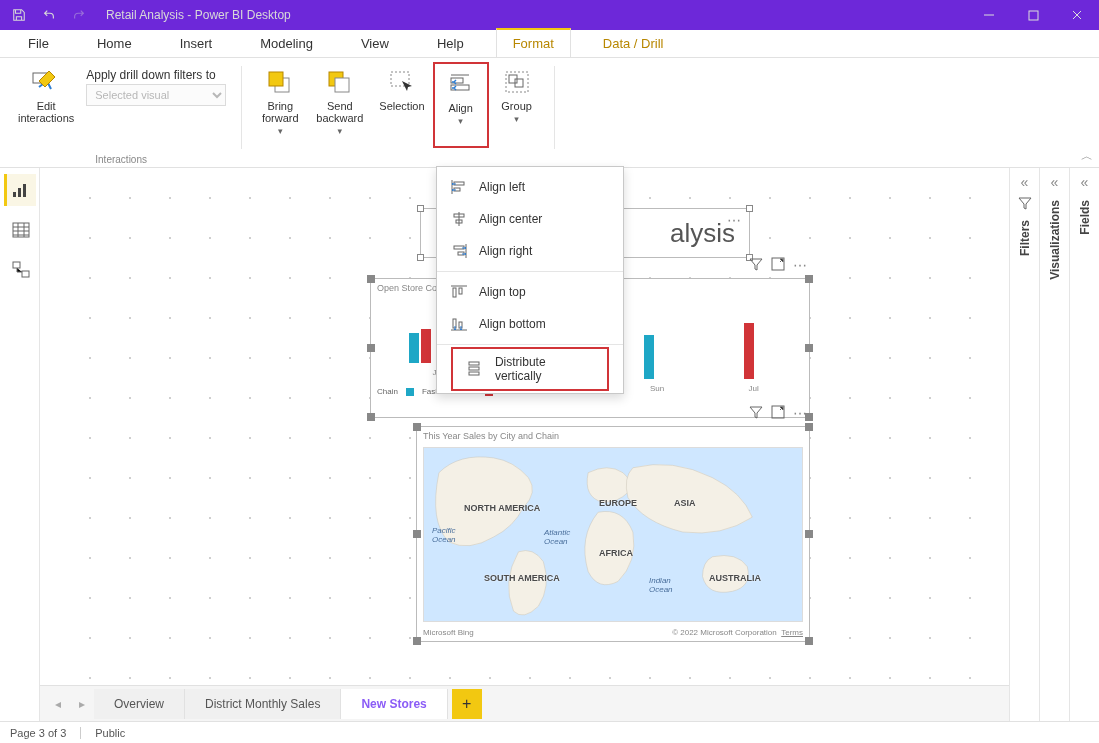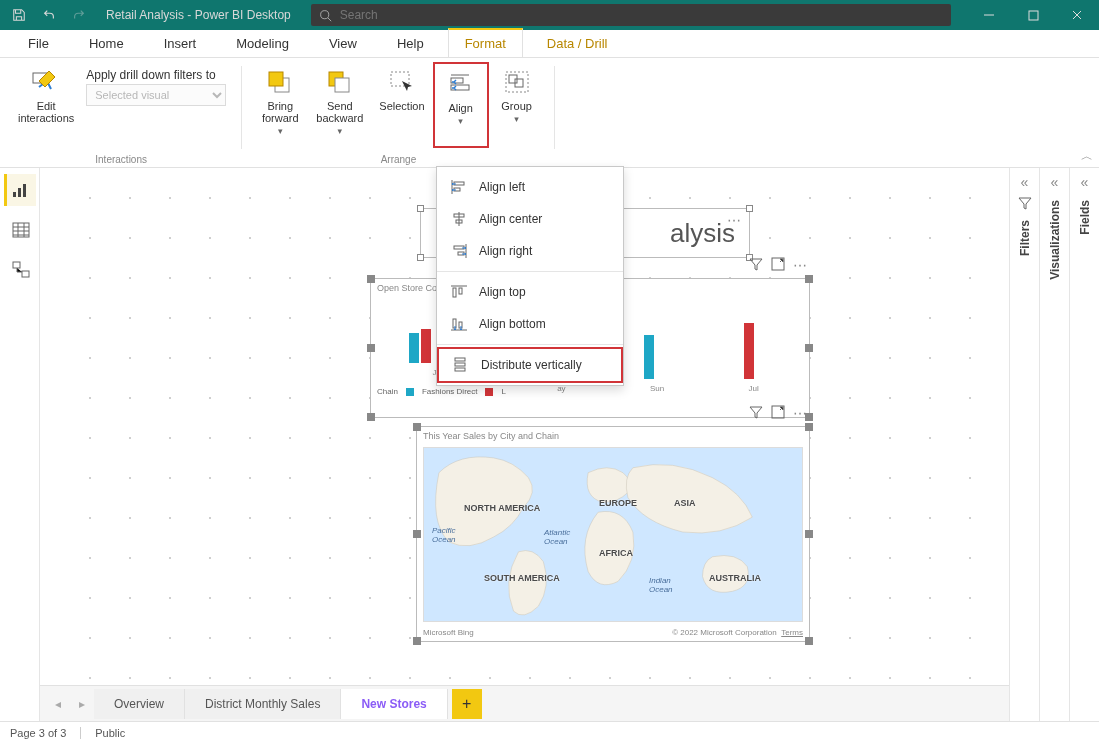--- a/index.html
+++ b/index.html
@@ -1,50 +1,50 @@
 <!DOCTYPE html>
 <html><head>
 <meta charset="utf-8">
 <style>
   * { box-sizing: border-box; margin: 0; padding: 0; font-family: "Segoe UI", Arial, sans-serif; }
   body { width: 1099px; height: 743px; background: #fff; overflow: hidden; display: flex; flex-direction: column; font-size: 12px; }
 
   
-  .titlebar { height: 30px; background: #0f766e; color: #d8d8d8; display: flex; align-items: center; }
+  .titlebar { height: 30px; background: #6d28d9; color: #d8d8d8; display: flex; align-items: center; }
   .qat { display: flex; align-items: center; gap: 4px; padding: 0 6px; }
   .qat-btn { width: 26px; height: 26px; display: flex; align-items: center; justify-content: center; color: #d8d8d8; }
   .title { margin-left: 8px; flex: 0 0 auto; font-size: 12px; }
   .search-box { margin-left: 20px; flex: 0 0 640px; height: 22px; background: #3a3a3a; border-radius: 2px; display: flex; align-items: center; padding: 0 8px; color: #bbb; gap: 8px; }
   .search-box input { flex: 1; background: transparent; border: none; color: #ddd; font-size: 12px; outline: none; }
   .win-controls { margin-left: auto; display: flex; }
   .win-btn { width: 44px; height: 30px; display: flex; align-items: center; justify-content: center; color: #ddd; }
 
   
-  .menutabs { height: 28px; background: #fff; border-bottom: 1px solid #e1e1e1; display: flex; align-items: center; padding-left: 12px; gap: 8px; }
+  .menutabs { height: 28px; background: #fff; border-bottom: 1px solid #e1e1e1; display: flex; align-items: center; padding-left: 12px; gap: 16px; }
   .menutab { padding: 6px 16px; font-size: 13px; color: #333; cursor: pointer; }
   .menutab.active { color: #b88700; border-top: 2px solid #f2c811; background: #fff; position: relative; top: -1px; border-left: 1px solid #e1e1e1; border-right: 1px solid #e1e1e1; }
 
   
   .ribbon { height: 110px; background: #fff; border-bottom: 1px solid #e1e1e1; display: flex; position: relative; }
   .ribbon-group { padding: 4px 10px 2px 10px; display: flex; flex-direction: column; position: relative; }
   .ribbon-group:not(:last-child)::after { content:""; position:absolute; right:0; top:8px; bottom:18px; width:1px; background:#e5e5e5; }
   .ribbon-group-label { position: absolute; bottom: 2px; left: 0; right: 0; text-align: center; font-size: 10px; color: #888; }
   .rbtn { display: flex; flex-direction: column; align-items: center; justify-content: flex-start; padding: 4px 8px 0 8px; gap: 2px; font-size: 11px; color: #333; min-width: 56px; height: 86px; }
   .rbtn .ricon { width: 32px; height: 32px; display: flex; align-items: center; justify-content: center; }
   .rbtn-row { display: flex; justify-content: center; }
   .drill-label { font-size: 12px; color: #333; margin-bottom: 2px; }
   .drill-select { width: 140px; height: 22px; border: 1px solid #ccc; font-size: 11px; color: #999; padding: 0 4px; background: #fafafa; }
   .align-highlight { border: 2px solid #d13438; }
 
   
   .dropdown { position: absolute; top: 108px; left: 436px; width: 188px; background: #fff; border: 1px solid #c8c8c8; box-shadow: 0 4px 10px rgba(0,0,0,0.15); z-index: 50; padding: 4px 0; }
   .ditem { display: flex; align-items: center; gap: 10px; padding: 6px 12px; font-size: 12px; color: #333; }
   .ditem .dicon { width: 20px; height: 20px; display:flex; align-items:center; justify-content:center; }
   .dsep { height: 1px; background: #e5e5e5; margin: 4px 0; }
-  .ditem.highlight { border: 2px solid #d13438; margin: -2px 0; }
+  .ditem.highlight { border: 2px solid #d13438; margin: -2px 14px; }
 
   
   .content { flex: 1; display: flex; overflow: hidden; }
   .left-rail { width: 40px; border-right: 1px solid #e5e5e5; display: flex; flex-direction: column; align-items: center; padding-top: 6px; gap: 8px; }
   .rail-btn { width: 32px; height: 32px; display:flex; align-items:center; justify-content:center; color:#444; border-left: 3px solid transparent; }
   .rail-btn.active { border-left-color: #f2c811; background: #faf6e5; }
 
   .canvas-wrap { flex: 1; position: relative; background: #fff; overflow: hidden; }
   .canvas { position: absolute; inset: 10px 30px 40px 30px; background:#fff; 
     background-image: radial-gradient(#cfcfcf 1px, transparent 1px);
@@ -109,29 +109,20 @@
           <path fill="none" stroke="currentColor" stroke-width="1.3" d="M6 3 3 6l3 3 M3 6h6a4 4 0 0 1 4 4v2"></path>
         </svg>
       </div>
     <div class="qat-btn" style="opacity:.4">
         <svg width="14" height="14" viewBox="0 0 16 16">
           <path fill="none" stroke="currentColor" stroke-width="1.3" d="M10 3l3 3-3 3 M13 6H7a4 4 0 0 0-4 4v2"></path>
         </svg>
       </div>
   </div>
   <div class="title">Retail Analysis - Power BI Desktop</div>
-  <div class="search-box">
-    <span>
-        <svg width="13" height="13" viewBox="0 0 16 16">
-          <circle cx="7" cy="7" r="5" fill="none" stroke="currentColor"></circle>
-          <path stroke="currentColor" d="M11 11l4 4"></path>
-        </svg>
-      </span>
-    <input placeholder="Search" style="">
-  </div>
   <div class="win-controls">
     <div class="win-btn">
         <svg width="12" height="12">
           <path stroke="currentColor" d="M1 6h10"></path>
         </svg>
       </div>
     <div class="win-btn">
         <svg width="11" height="11">
           <rect x="1" y="1" width="9" height="9" fill="none" stroke="currentColor"></rect>
         </svg>
@@ -225,21 +216,20 @@
             <svg width="26" height="24">
               <rect x="2" y="2" width="22" height="20" fill="none" stroke="#888" stroke-dasharray="2 2"></rect>
               <rect x="5" y="5" width="8" height="8" fill="none" stroke="#666"></rect>
               <rect x="11" y="9" width="8" height="8" fill="none" stroke="#666"></rect>
             </svg>
           </span>
         <span>Group</span>
         <span style="font-size:9px;color:#666">▾</span>
       </div>
     </div>
-    <div class="ribbon-group-label">Arrange</div>
   </div>
   <div class="ribbon-collapse">︿</div>
 
   <div class="dropdown">
     <div class="ditem">
         <span class="dicon">
           <svg width="18" height="16">
             <path stroke="#666" d="M2 1v14"></path>
             <rect x="4" y="3" width="10" height="3" fill="none" stroke="#666"></rect>
             <rect x="4" y="9" width="6" height="3" fill="none" stroke="#666"></rect>

